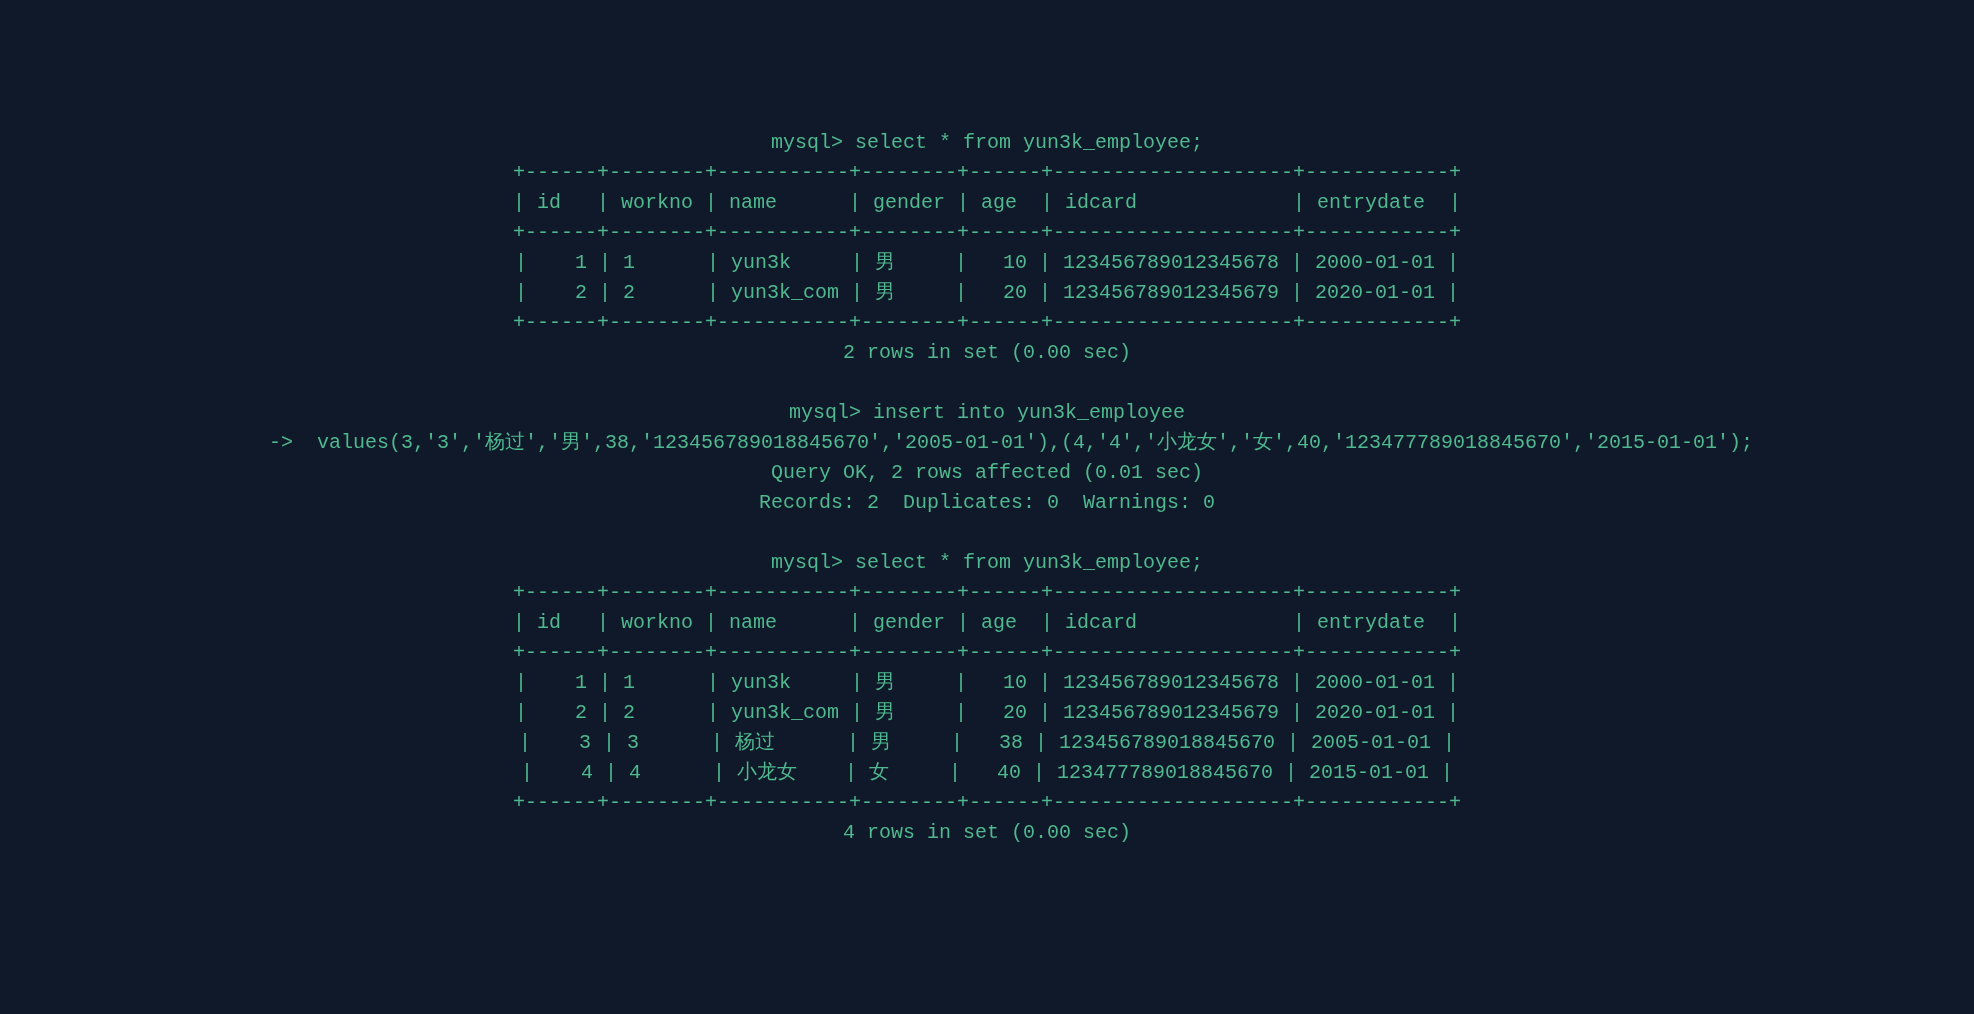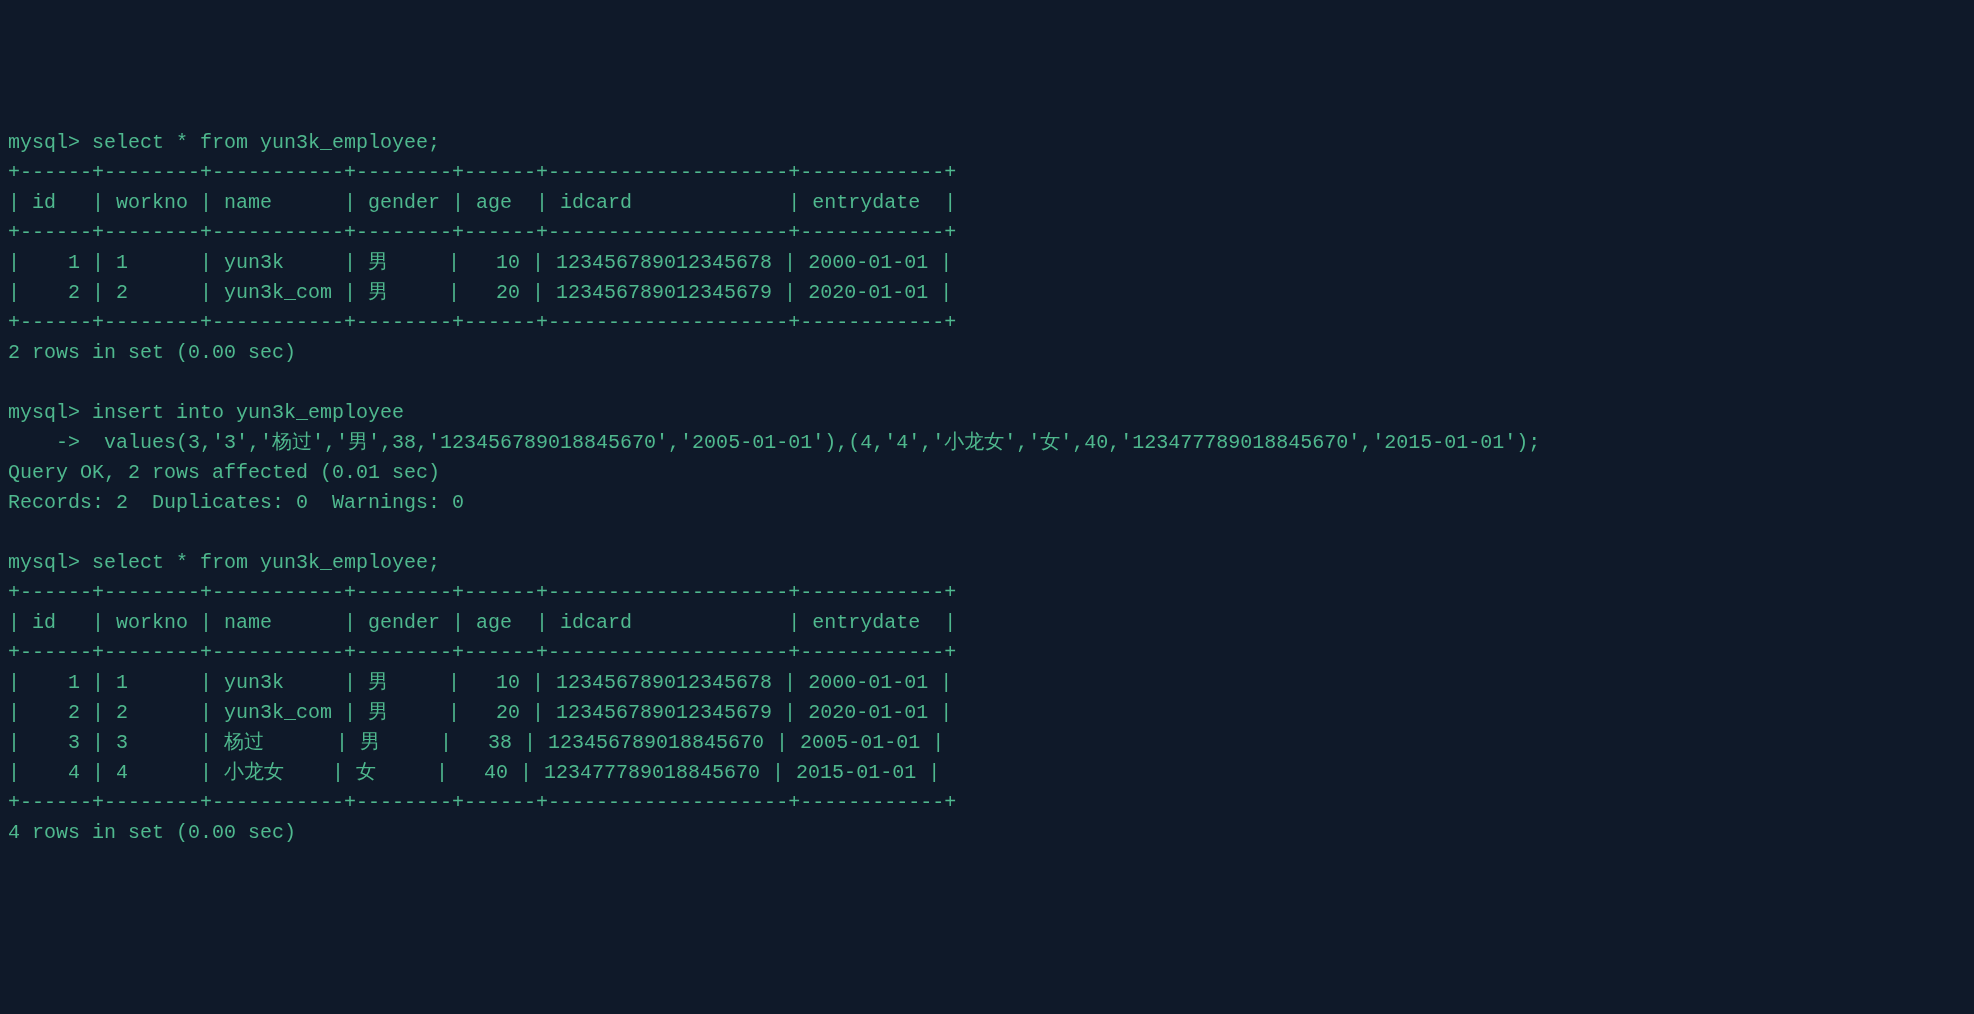--- a/index.html
+++ b/index.html
@@ -15,20 +15,21 @@
       line-height: 1.5;
       padding: 8px;
       white-space: pre;
       overflow-x: auto;
     }
     .terminal {
       display: block;
     }
     .line {
       display: block;
+      text-align: center;
     }
   </style>
 </head>
 <body>
 
 
 
 <div class="terminal"><span class="line"><span>mysql&gt;</span> <span>select * from yun3k_employee;</span></span><span class="line">+------+--------+-----------+--------+------+--------------------+------------+</span><span class="line">| id   | workno | name      | gender | age  | idcard             | entrydate  |</span><span class="line">+------+--------+-----------+--------+------+--------------------+------------+</span><span class="line">|    1 | 1      | yun3k     | 男     |   10 | 123456789012345678 | 2000-01-01 |</span><span class="line">|    2 | 2      | yun3k_com | 男     |   20 | 123456789012345679 | 2020-01-01 |</span><span class="line">+------+--------+-----------+--------+------+--------------------+------------+</span><span class="line">2 rows in set (0.00 sec)</span><span class="line"> </span><span class="line"><span>mysql&gt;</span> <span>insert into yun3k_employee</span></span><span class="line"><span>    -&gt;</span> <span> values(3,'3','杨过','男',38,'123456789018845670','2005-01-01'),(4,'4','小龙女','女',40,'123477789018845670','2015-01-01');</span></span><span class="line">Query OK, 2 rows affected (0.01 sec)</span><span class="line">Records: 2  Duplicates: 0  Warnings: 0</span><span class="line"> </span><span class="line"><span>mysql&gt;</span> <span>select * from yun3k_employee;</span></span><span class="line">+------+--------+-----------+--------+------+--------------------+------------+</span><span class="line">| id   | workno | name      | gender | age  | idcard             | entrydate  |</span><span class="line">+------+--------+-----------+--------+------+--------------------+------------+</span><span class="line">|    1 | 1      | yun3k     | 男     |   10 | 123456789012345678 | 2000-01-01 |</span><span class="line">|    2 | 2      | yun3k_com | 男     |   20 | 123456789012345679 | 2020-01-01 |</span><span class="line">|    3 | 3      | 杨过      | 男     |   38 | 123456789018845670 | 2005-01-01 |</span><span class="line">|    4 | 4      | 小龙女    | 女     |   40 | 123477789018845670 | 2015-01-01 |</span><span class="line">+------+--------+-----------+--------+------+--------------------+------------+</span><span class="line">4 rows in set (0.00 sec)</span></div>
 
 

